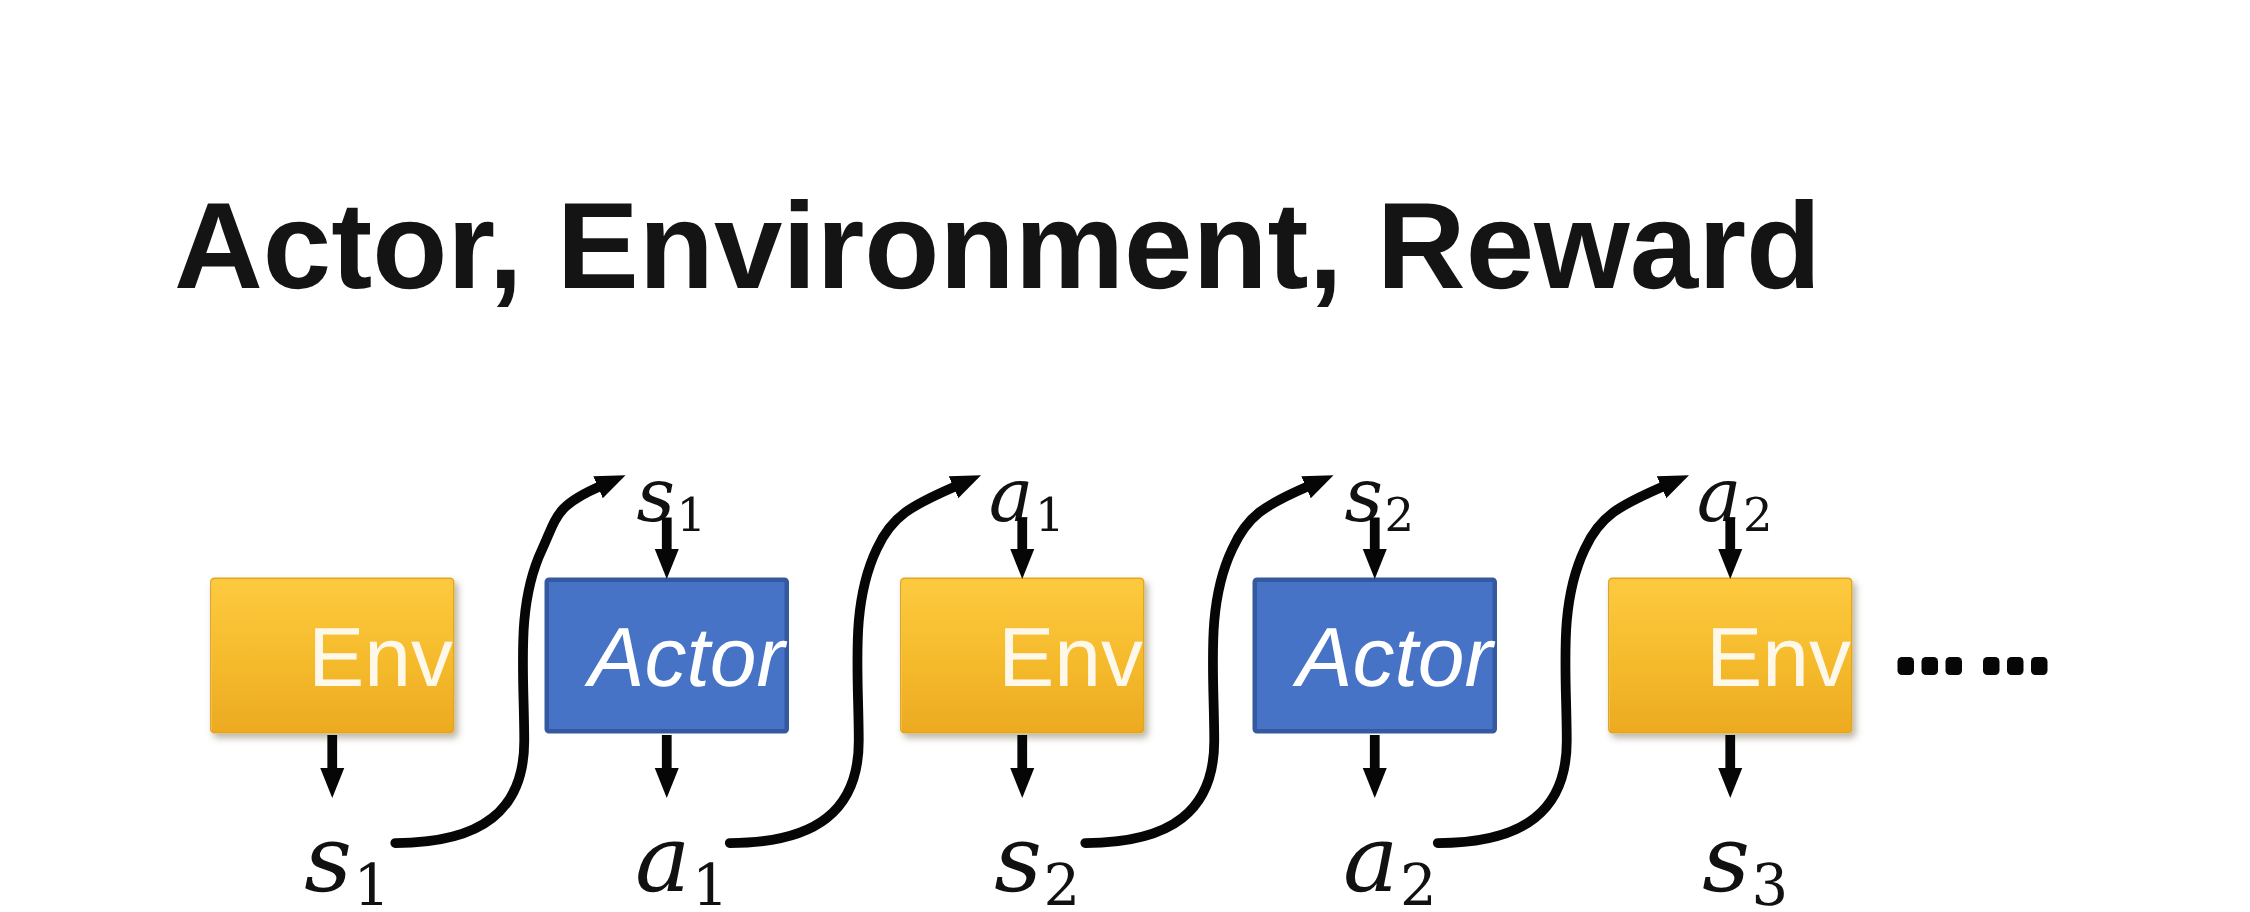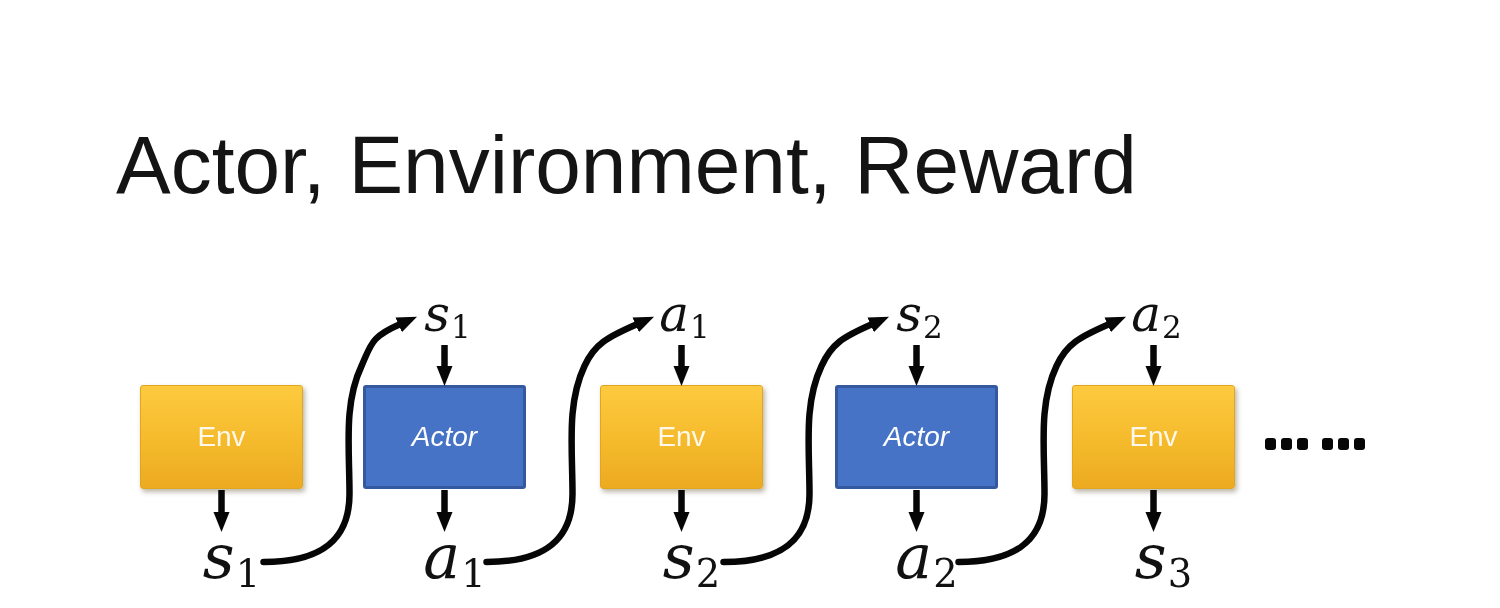--- a/index.html
+++ b/index.html
@@ -7,32 +7,32 @@
     position:relative;
     width:1500px;height:608px;
     background:var(--bg,#fff);
     overflow:hidden;
     font-family:"Liberation Sans",sans-serif;
   }
   .title{
     position:absolute;
     left:116px;top:118px;
     font-size:82px;
-    font-weight:400;
+    font-weight:700;
     letter-spacing:0px;
     color:var(--title-color,#111);
     white-space:nowrap;
   }
   #diagram{position:absolute;inset:0;}
   .box{
     position:absolute;
     width:163px;height:104px;
     box-sizing:border-box;
-    display:flex;align-items:center;justify-content:center;
-    font-size:28px;
+    display:flex;align-items:center;justify-content:flex-end;
+    font-size:56px;
     border-radius:3px;
     white-space:nowrap;
   }
   .box.env{
     background:linear-gradient(180deg,var(--env-top,#FDCA3F) 0%,var(--env-mid,#F5BA2C) 55%,var(--env-bottom,#ECAA21) 100%);
     border:1px solid var(--env-border,#E2A51E);
     box-shadow:2px 3px 5px rgba(60,45,5,0.35);
     color:var(--env-text,#FDF8EA);
   }
   .box.actor{
@@ -42,20 +42,21 @@
     font-style:italic;
   }
   .mlabel{
     position:absolute;
     transform:translateX(-50%);
     font-family:"DejaVu Serif",serif;
     font-style:italic;
     color:var(--label-color,#111);
     white-space:nowrap;
     line-height:1;
+    margin-top:16px;
   }
   .mlabel.top{font-size:50px;top:289px;}
   .mlabel.bottom{font-size:62px;top:526px;}
   .mlabel .msub{
     font-size:0.62em;
     font-style:normal;
     vertical-align:-0.24em;
     margin-left:1px;
   }
   svg.arrows{position:absolute;left:0;top:0;pointer-events:none;}

